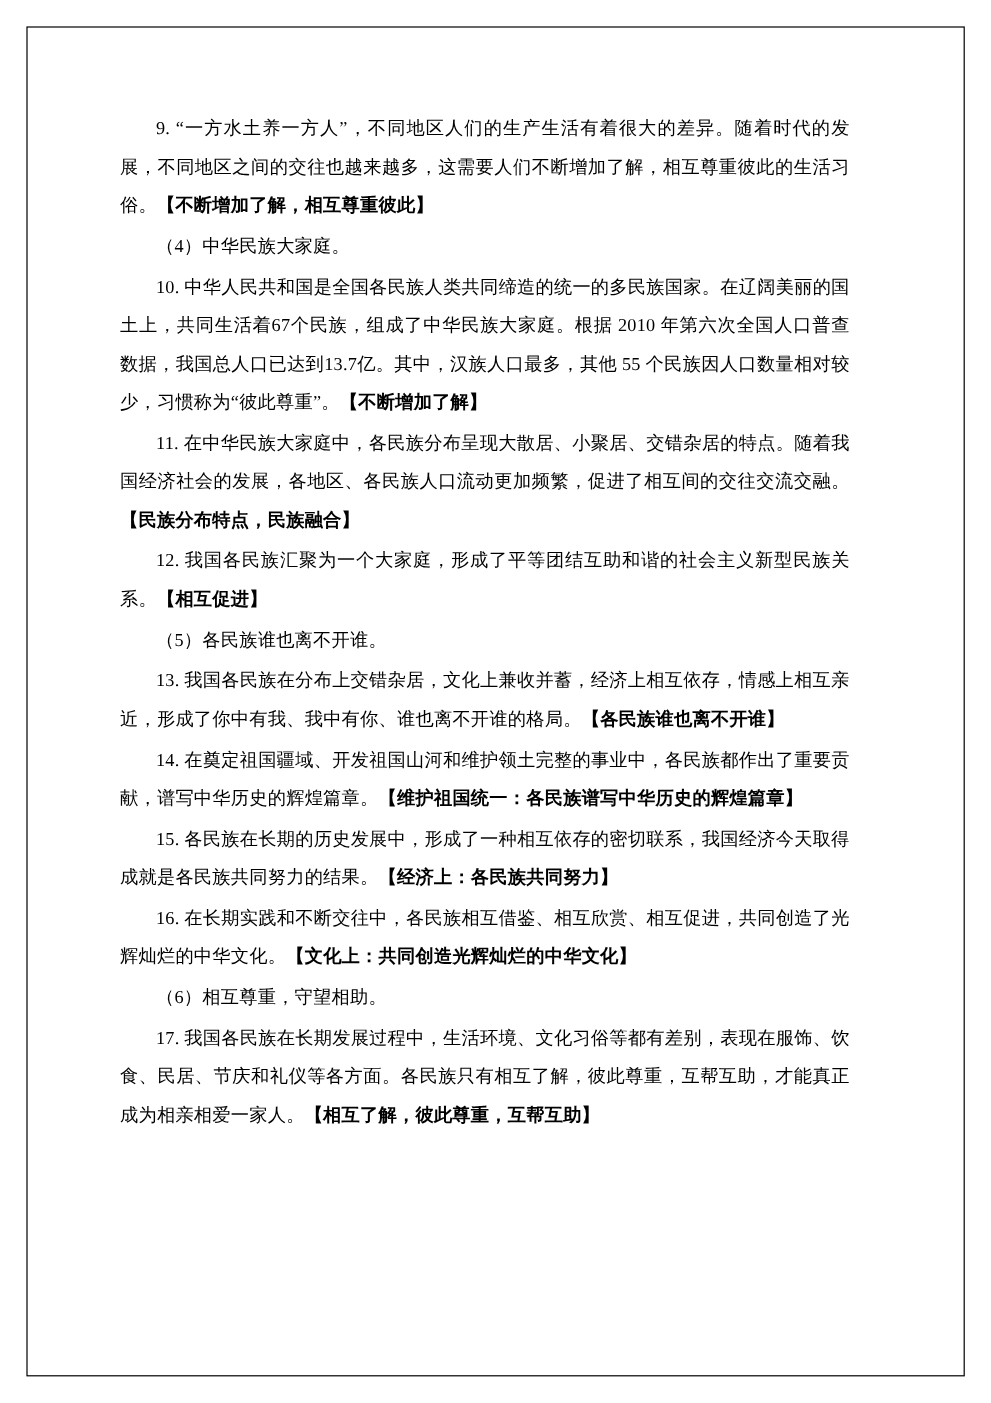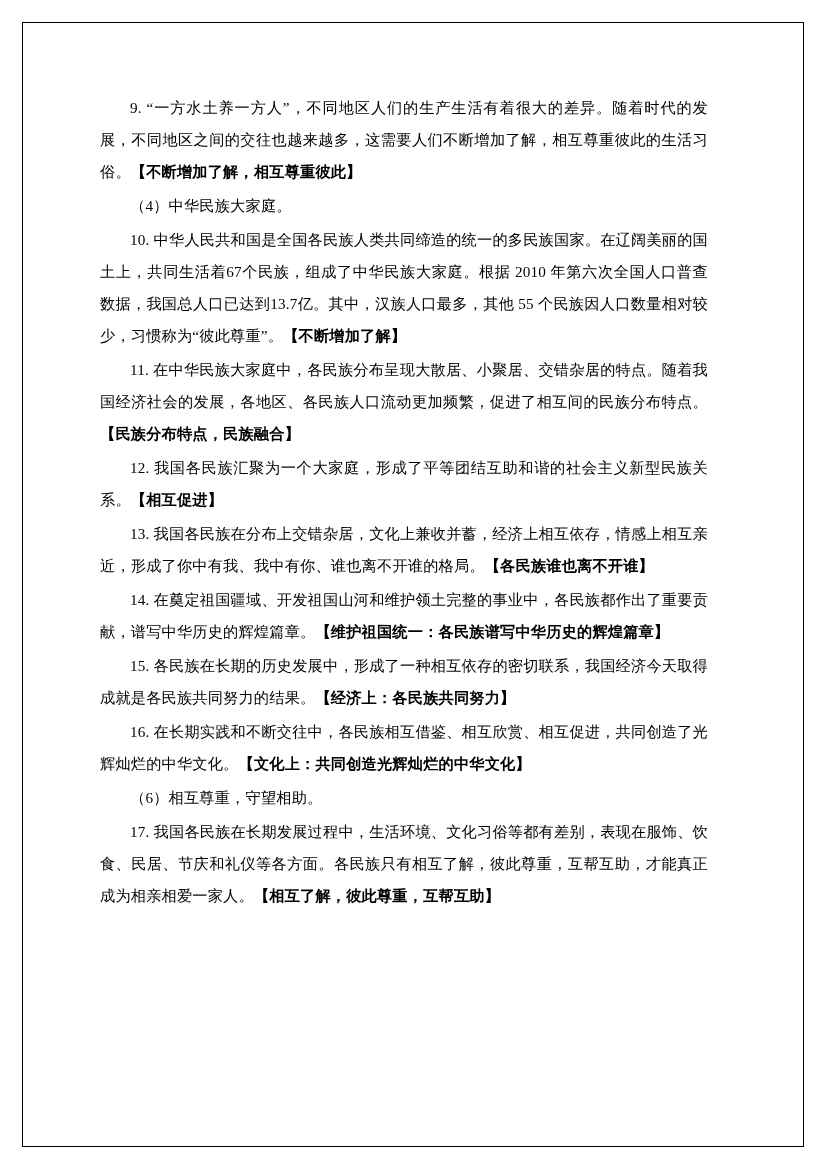--- a/index.html
+++ b/index.html
@@ -57,22 +57,23 @@
 </style>
 </head>
 <body>
 
 <div class="page">
   <div class="page-border"></div>
   <div class="content">
       <p class="indent2"><span>9. “一方水土养一方人”，不同地区人们的生产生活有着很大的</span><span class="u">差异</span><span>。随着时代的发展，不同地区之间的交往也越来越多，这需要人们不断</span><span class="u">增加了解，相互尊重彼此的生活习俗</span><span>。</span><span class="bu">【不断增加了解，相互尊重彼此】</span></p>
       <p class="indent2"><span>（4）中华民族大家庭。</span></p>
       <p class="indent2"><span>10. 中华人民共和国是全国各民族人类共同缔造的</span><span class="u">统一的多民族国家</span><span>。在辽阔美丽的国土上，共同生活着</span><span class="u">67</span><span>个民族，组成了中华民族大家庭。根据 2010 年第六次全国人口普查数据，我国总人口已达到</span><span class="u">13.7</span><span>亿。其中，</span><span class="u">汉族</span><span>人口最多，其他 55 个民族因人口数量相对较少，习惯称为“</span><span class="u">彼此尊重</span><span>”。</span><span class="bu">【不断增加了解】</span></p>
-      <p class="indent2"><span>11. 在中华民族大家庭中，各民族分布呈现</span><span class="u">大散居、小聚居、交错杂居</span><span>的特点。随着我国经济社会的发展，各地区、各民族人口流动更加频繁，促进了相互间的</span><span class="u">民族分布特点</span><span>。</span><span class="bu">【民族分布特点，民族融合】</span></p>
+      <p class="indent2"><span>11. 在中华民族大家庭中，各民族分布呈现</span><span class="u">大散居、小聚居、交错杂居</span><span>的特点。随着我国经济社会的发展，各地区、各民族人口流动更加频繁，促进了相互间的</span><span class="u">交往交流交融</span><span>。</span><span class="bu">【民族分布特点，民族融合】</span></p>
       <p class="indent2"><span>12. 我国各民族汇聚为一个大家庭，形成了</span><span class="u">平等团结互助和谐</span><span>的社会主义新型民族关系。</span><span class="bu">【相互促进】</span></p>
+      <p class="indent2"><span>（5）各民族谁也离不开谁。</span></p>
       <p class="indent2"><span>13. 我国各民族在分布</span><span class="u">上交错杂居</span><span>，文化上</span><span class="u">兼收并蓄</span><span>，经济上</span><span class="u">相互依存</span><span>，情感上</span><span class="u">相互亲近</span><span>，形成了</span><span class="u">你中有我、我中有你、谁也离不开谁</span><span>的格局。</span><span class="bu">【各民族谁也离不开谁】</span></p>
       <p class="indent2"><span>14. </span><span class="u">在奠定祖国疆域、开发祖国山河和维护领土完整的事业中</span><span>，各民族都作出了重要贡献，谱写中华历史的辉煌篇章。</span><span class="bu">【维护祖国统一：各民族谱写中华历史的辉煌篇章】</span></p>
       <p class="indent2"><span>15. 各民族在长期的历史发展中，形成了一种相互依存的密切联系，</span><span class="u">我国经济今天取得成就是各民族共同努力的结果</span><span>。</span><span class="bu">【经济上：各民族共同努力】</span></p>
       <p class="indent2"><span>16. 在长期实践和不断交往中，</span><span class="u">各民族相互借鉴、相互欣赏、相互促进，共同创造了光辉灿烂的中华文化</span><span>。</span><span class="bu">【文化上：共同创造光辉灿烂的中华文化】</span></p>
       <p class="indent2"><span>（6）相互尊重，守望相助。</span></p>
       <p class="indent2"><span>17. 我国各民族在长期发展过程中，生活环境、文化习俗等都有差别，表现在</span><span class="u">服饰、饮食、民居、节庆和礼仪</span><span>等各方面。各民族只有</span><span class="u">相互了解，彼此尊重，互帮互助</span><span>，才能真正成为相亲相爱一家人。</span><span class="bu">【相互了解，彼此尊重，互帮互助】</span></p>
     </div>
 </div>
 
 </body></html>

